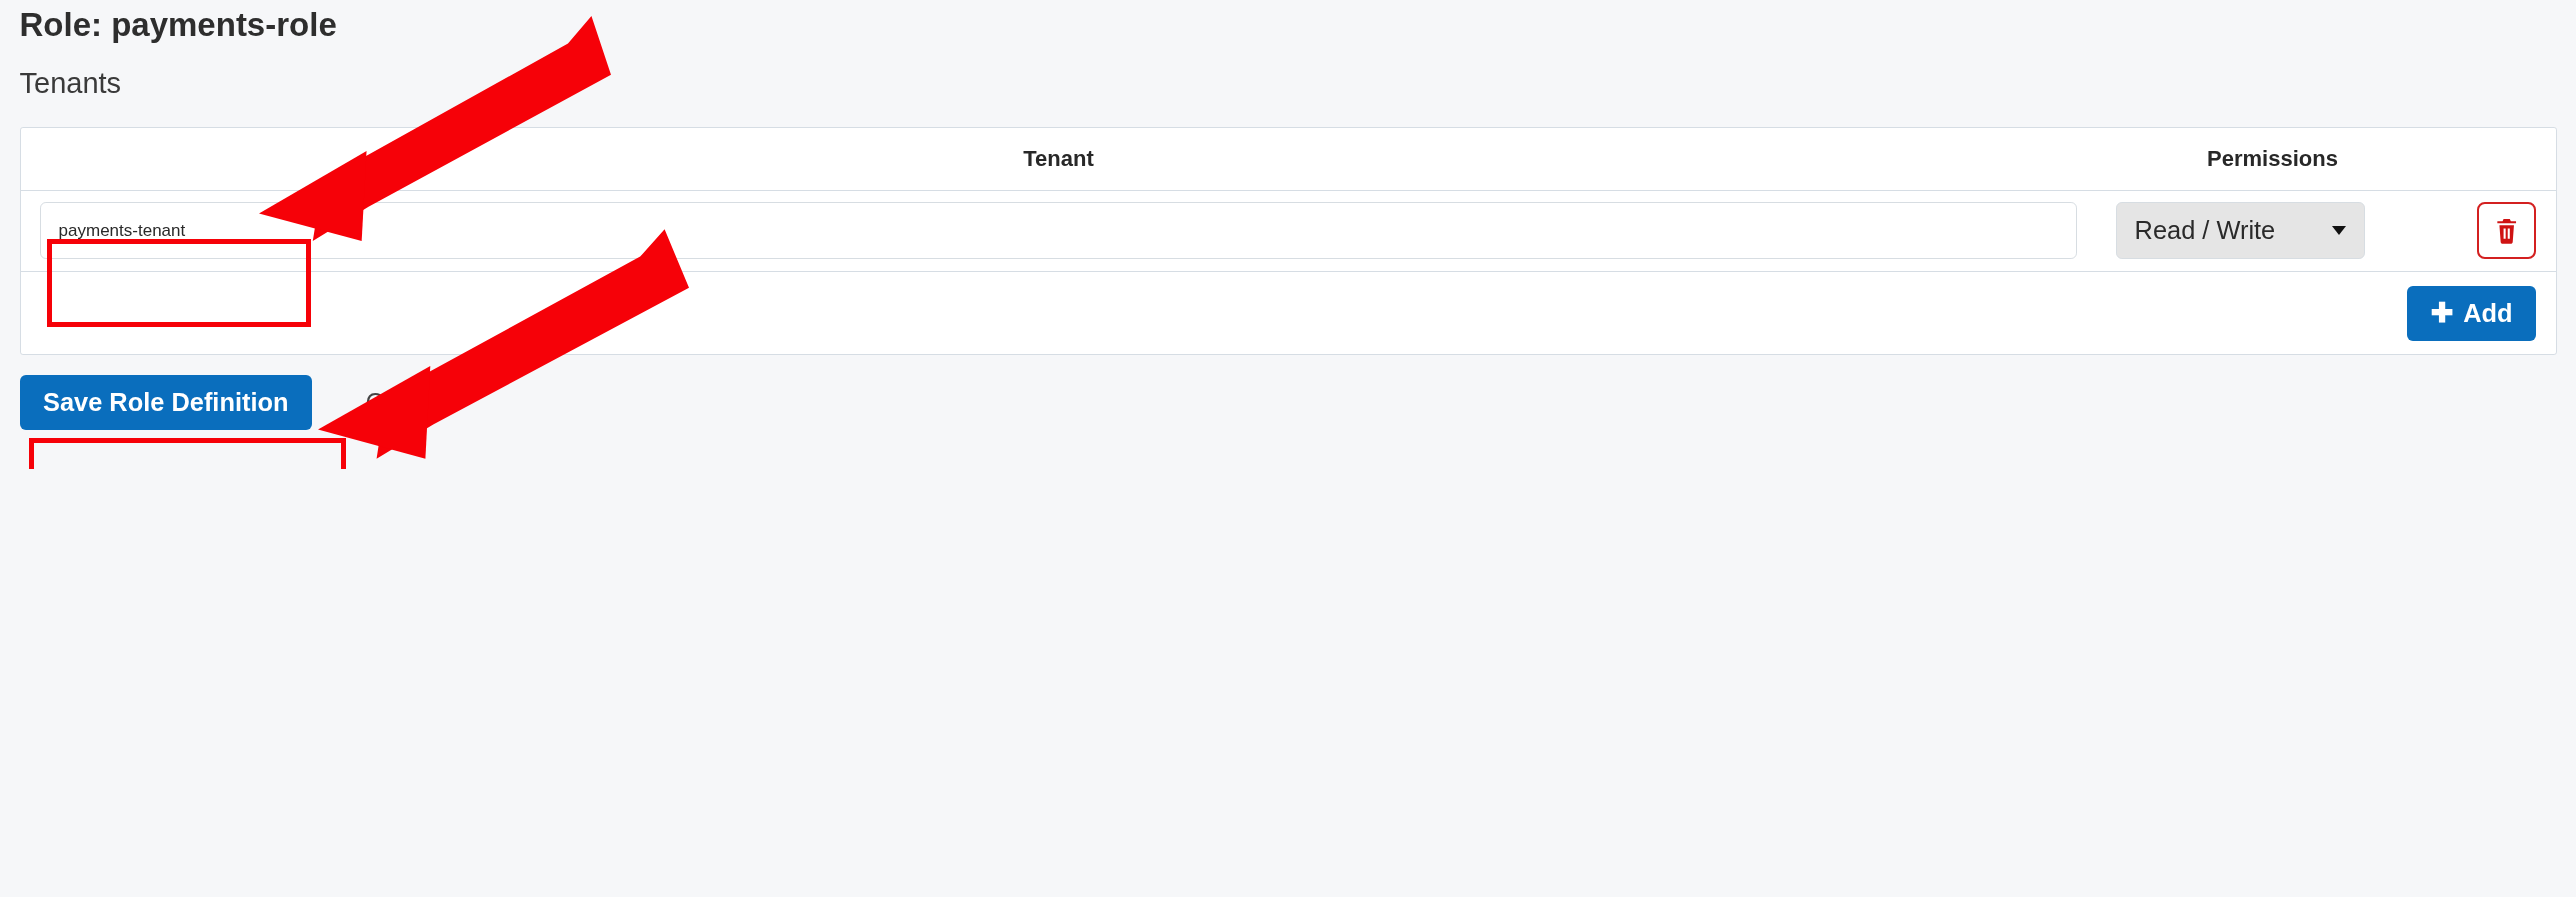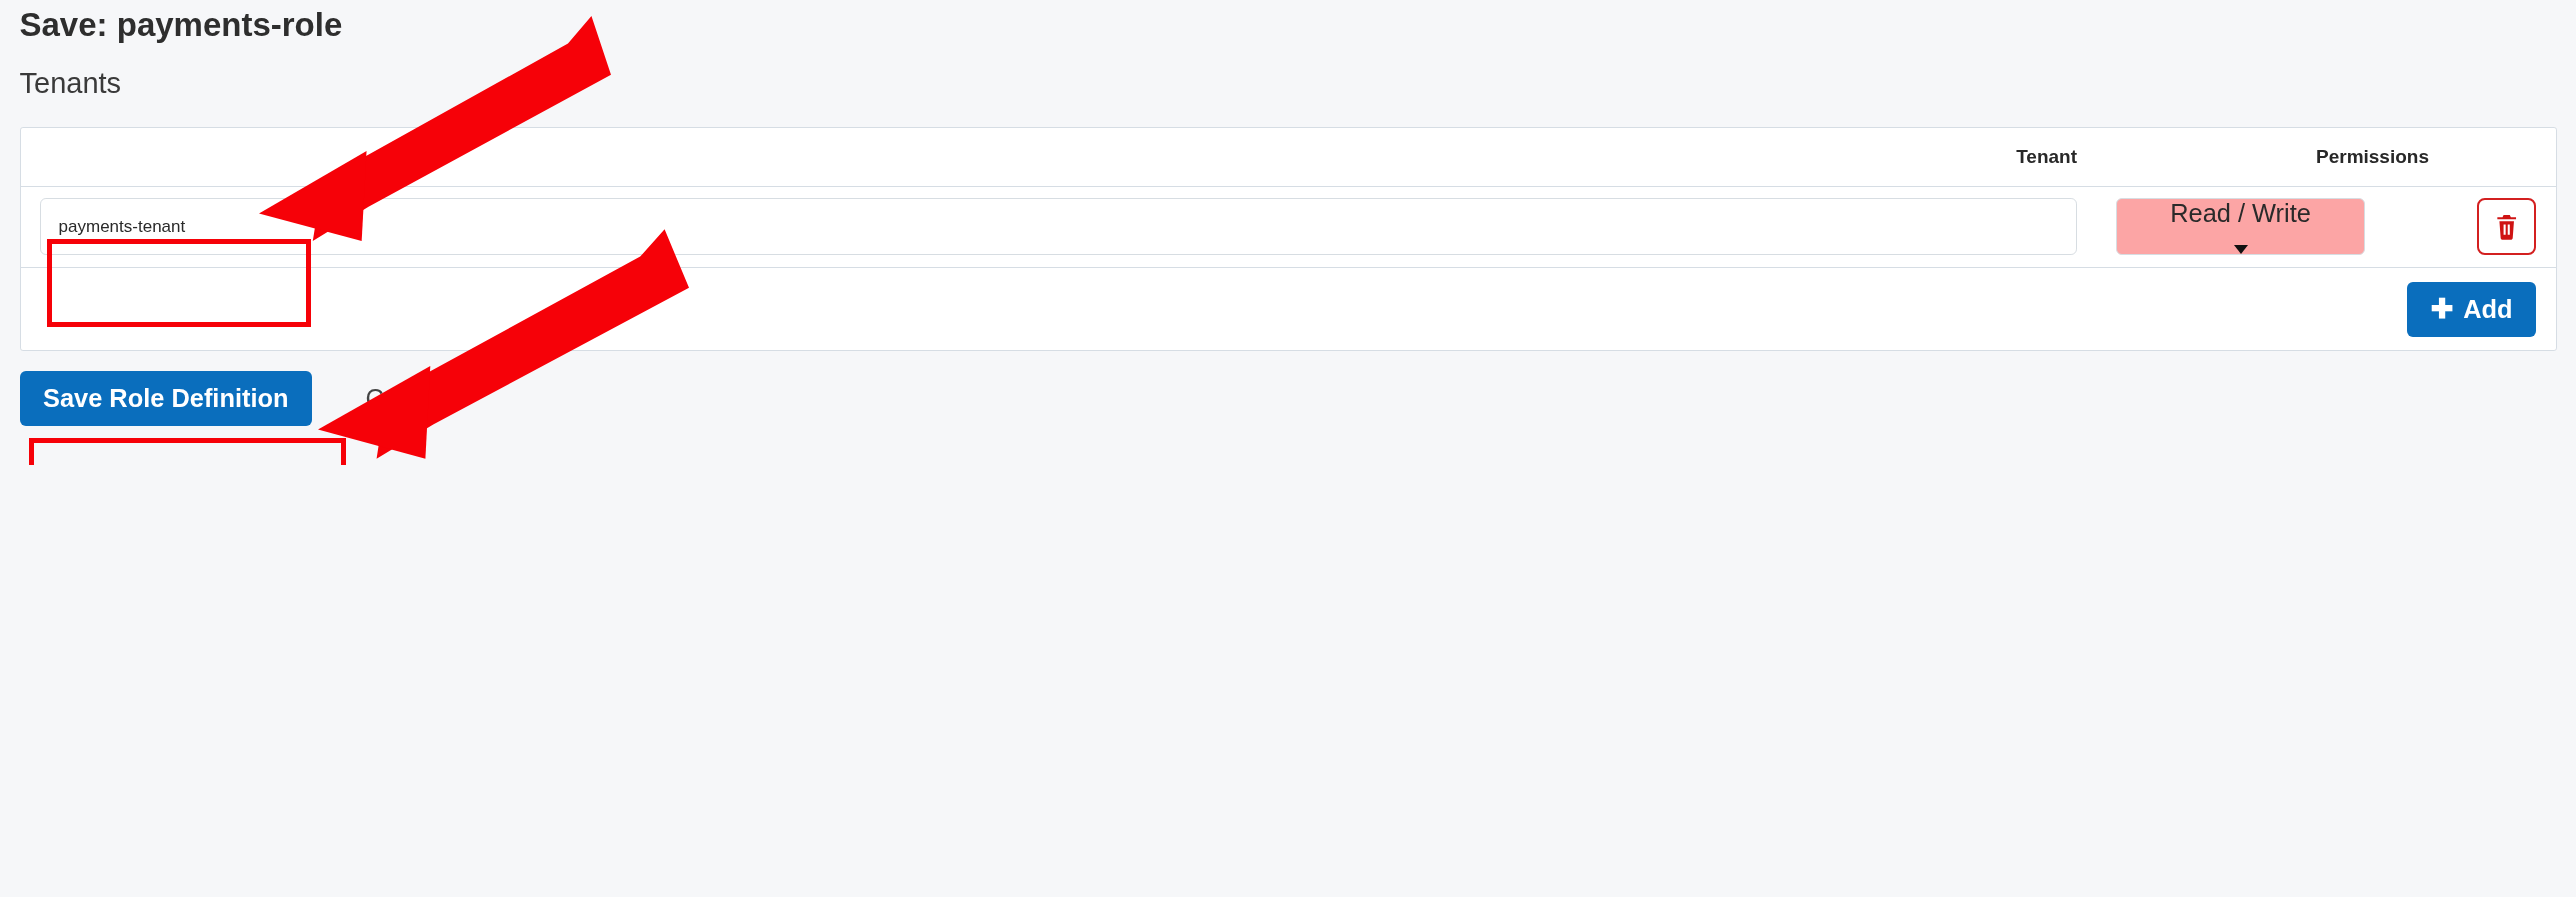--- a/index.html
+++ b/index.html
@@ -23,23 +23,23 @@
       color: #3a3a3a;
       margin-bottom: 27px;
     }
     .card {
       background: #ffffff;
       border: 1px solid #d6dde4;
       border-radius: 2.9px;
     }
     table { width: 100%; border-collapse: collapse; }
     th {
-      text-align: right;
+      text-align: center;
       font-weight: 700;
-      font-size: 19px;
+      font-size: 22px;
       padding: 17.6px 19.5px;
       border-bottom: 1px solid #d6dde4;
     }
     th.col-perm { width: 352px; }
     th.col-trash { width: 107px; }
     td {
       padding: 11.7px 19.5px;
       border-bottom: 1px solid #d6dde4;
       vertical-align: middle;
     }
@@ -52,30 +52,29 @@
       padding: 11.7px 17.6px;
       font-size: 17px;
       color: #2a2a2a;
       height: 57px;
     }
     .perm-select {
       display: flex;
       align-items: center;
       justify-content: space-between;
       gap: 13.7px;
-      background: #fca5a5;
+      background: #e5e5e5;
       border: 1px solid #d7dde2;
       border-radius: 5.9px;
       padding: 0 17.6px;
       font-size: 25.4px;
       color: #2a2a2a;
       height: 57px;
       width: 249px;
       cursor: pointer;
-      flex-direction: column;
     }
     .caret-down {
       width: 0; height: 0;
       border-left: 7.8px solid transparent;
       border-right: 7.8px solid transparent;
       border-top: 9.8px solid #111;
     }
     .icon-btn {
       display: inline-flex;
       align-items: center;
@@ -121,21 +120,21 @@
     }
     
     .canvas { position: relative; width: 100%; }
     .rect1 { left: 27px; top: 233px; width: 264px; height: 88px; }
     .rect2 { left: 9.8px; top: 432px; width: 317px; height: 88px; }
   </style>
 </head>
 <body>
 
 <div class="canvas">
-  <h1 class="page-title">Save: payments-role</h1>
+  <h1 class="page-title">Role: payments-role</h1>
   <h2 class="sub-title">Tenants</h2>
 
   <div class="card">
     <table>
       <thead>
         <tr>
           <th>Tenant</th>
           <th class="col-perm">Permissions</th>
           <th class="col-trash"></th>
         </tr>

